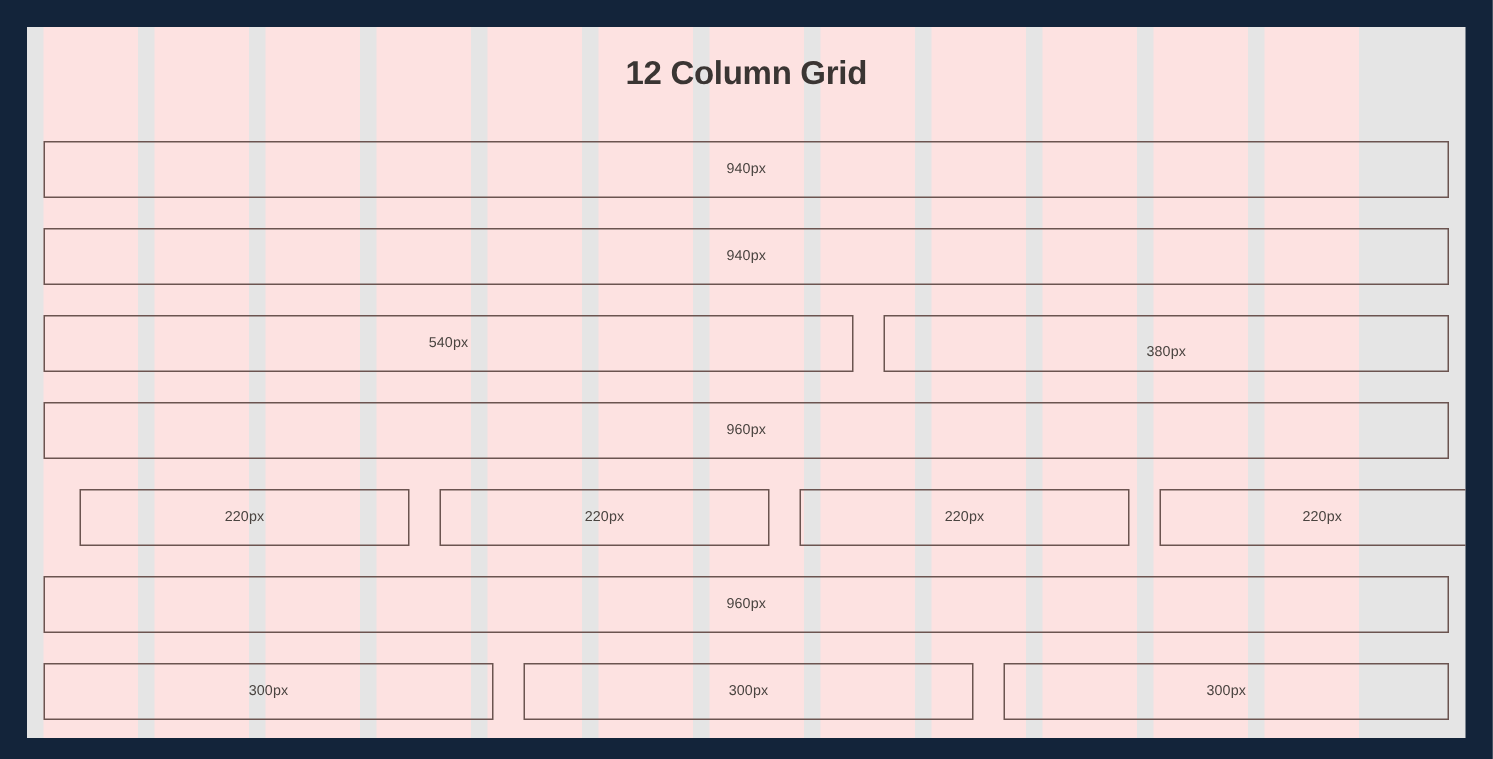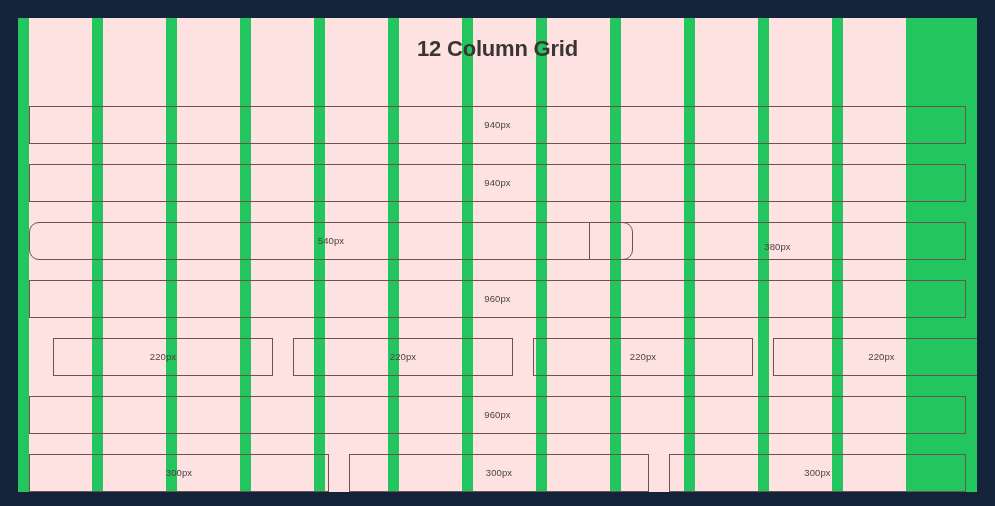--- a/index.html
+++ b/index.html
@@ -57,21 +57,21 @@
     height: 474px;
   }
   .grid-row {
     position: absolute;
     left: 0;
     width: 959px;
     height: 38px;
   }
   .measure-box {
     position: absolute;
-    top: 16px;
+    top: 4px;
     height: 38px;
     box-sizing: border-box;
     border: 1px solid #6b5450;
     background: transparent;
     display: flex;
     align-items: center;
     justify-content: center;
   }
   .measure-label {
     font-family: "Liberation Sans", sans-serif;
@@ -95,21 +95,21 @@
     color: #3a3533;
     letter-spacing: -0.2px;
     line-height: 1.2;
   }
 </style>
 </head>
 <body style="background: rgb(19, 36, 58);">
 
 <div id="canvas" style="background: rgb(19, 36, 58);">
 
-  <div id="page-surface" style="background: #22c55e;">
+  <div id="page-surface" style="background: #e5e5e5;">
 
     <div id="column-overlay">
         <div class="grid-column" style="left: 11px; width: 63px; background: rgb(253, 226, 225);"></div>
         <div class="grid-column" style="left: 85px; width: 63px; background: rgb(253, 226, 225);"></div>
         <div class="grid-column" style="left: 159px; width: 63px; background: rgb(253, 226, 225);"></div>
         <div class="grid-column" style="left: 233px; width: 63px; background: rgb(253, 226, 225);"></div>
         <div class="grid-column" style="left: 307px; width: 63px; background: rgb(253, 226, 225);"></div>
         <div class="grid-column" style="left: 381px; width: 63px; background: rgb(253, 226, 225);"></div>
         <div class="grid-column" style="left: 455px; width: 63px; background: rgb(253, 226, 225);"></div>
         <div class="grid-column" style="left: 529px; width: 63px; background: rgb(253, 226, 225);"></div>
@@ -126,21 +126,21 @@
           <div class="measure-box" style="left: 11px; width: 937px; border-color: rgb(107, 84, 80);">
             <span class="measure-label" style="color: rgb(74, 68, 64);">940px</span>
           </div>
         </div>
         <div class="grid-row" style="top: 130px;">
           <div class="measure-box" style="left: 11px; width: 937px; border-color: rgb(107, 84, 80);">
             <span class="measure-label" style="color: rgb(74, 68, 64);">940px</span>
           </div>
         </div>
         <div class="grid-row" style="top: 188px;">
-          <div class="measure-box" style="left: 11px; width: 604px; border-color: rgb(107, 84, 80); border-radius: 10px;">
+          <div class="measure-box" style="left: 11px; width: 540px; border-color: rgb(107, 84, 80);">
             <span class="measure-label" style="color: rgb(74, 68, 64);">540px</span>
           </div>
           <div class="measure-box" style="left: 571px; width: 377px; border-color: rgb(107, 84, 80);">
             <span class="measure-label" style="color: rgb(74, 68, 64); margin-top: 11px;">380px</span>
           </div>
         </div>
         <div class="grid-row" style="top: 246px;">
           <div class="measure-box" style="left: 11px; width: 937px; border-color: rgb(107, 84, 80);">
             <span class="measure-label" style="color: rgb(74, 68, 64);">960px</span>
           </div>

